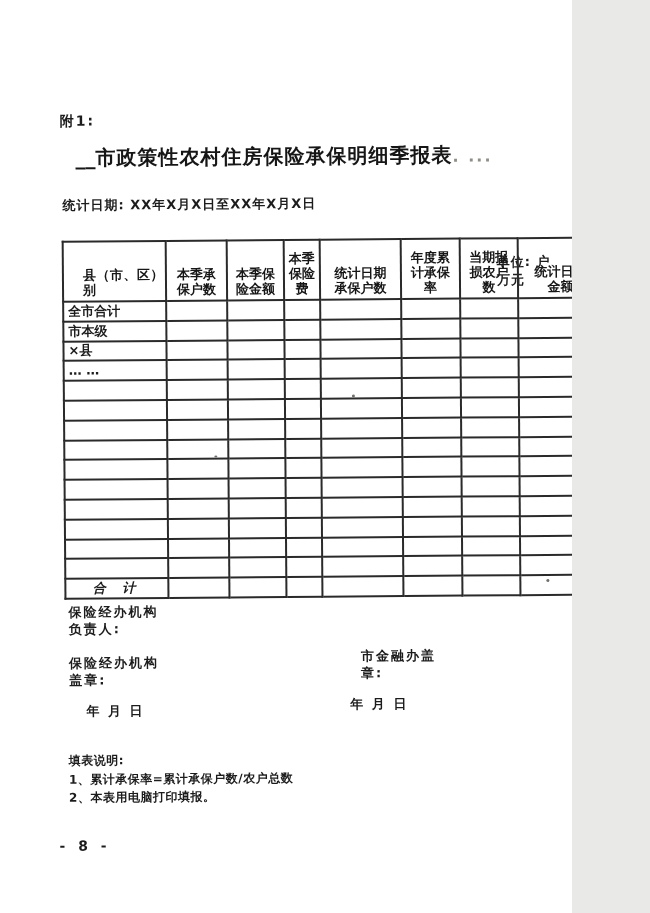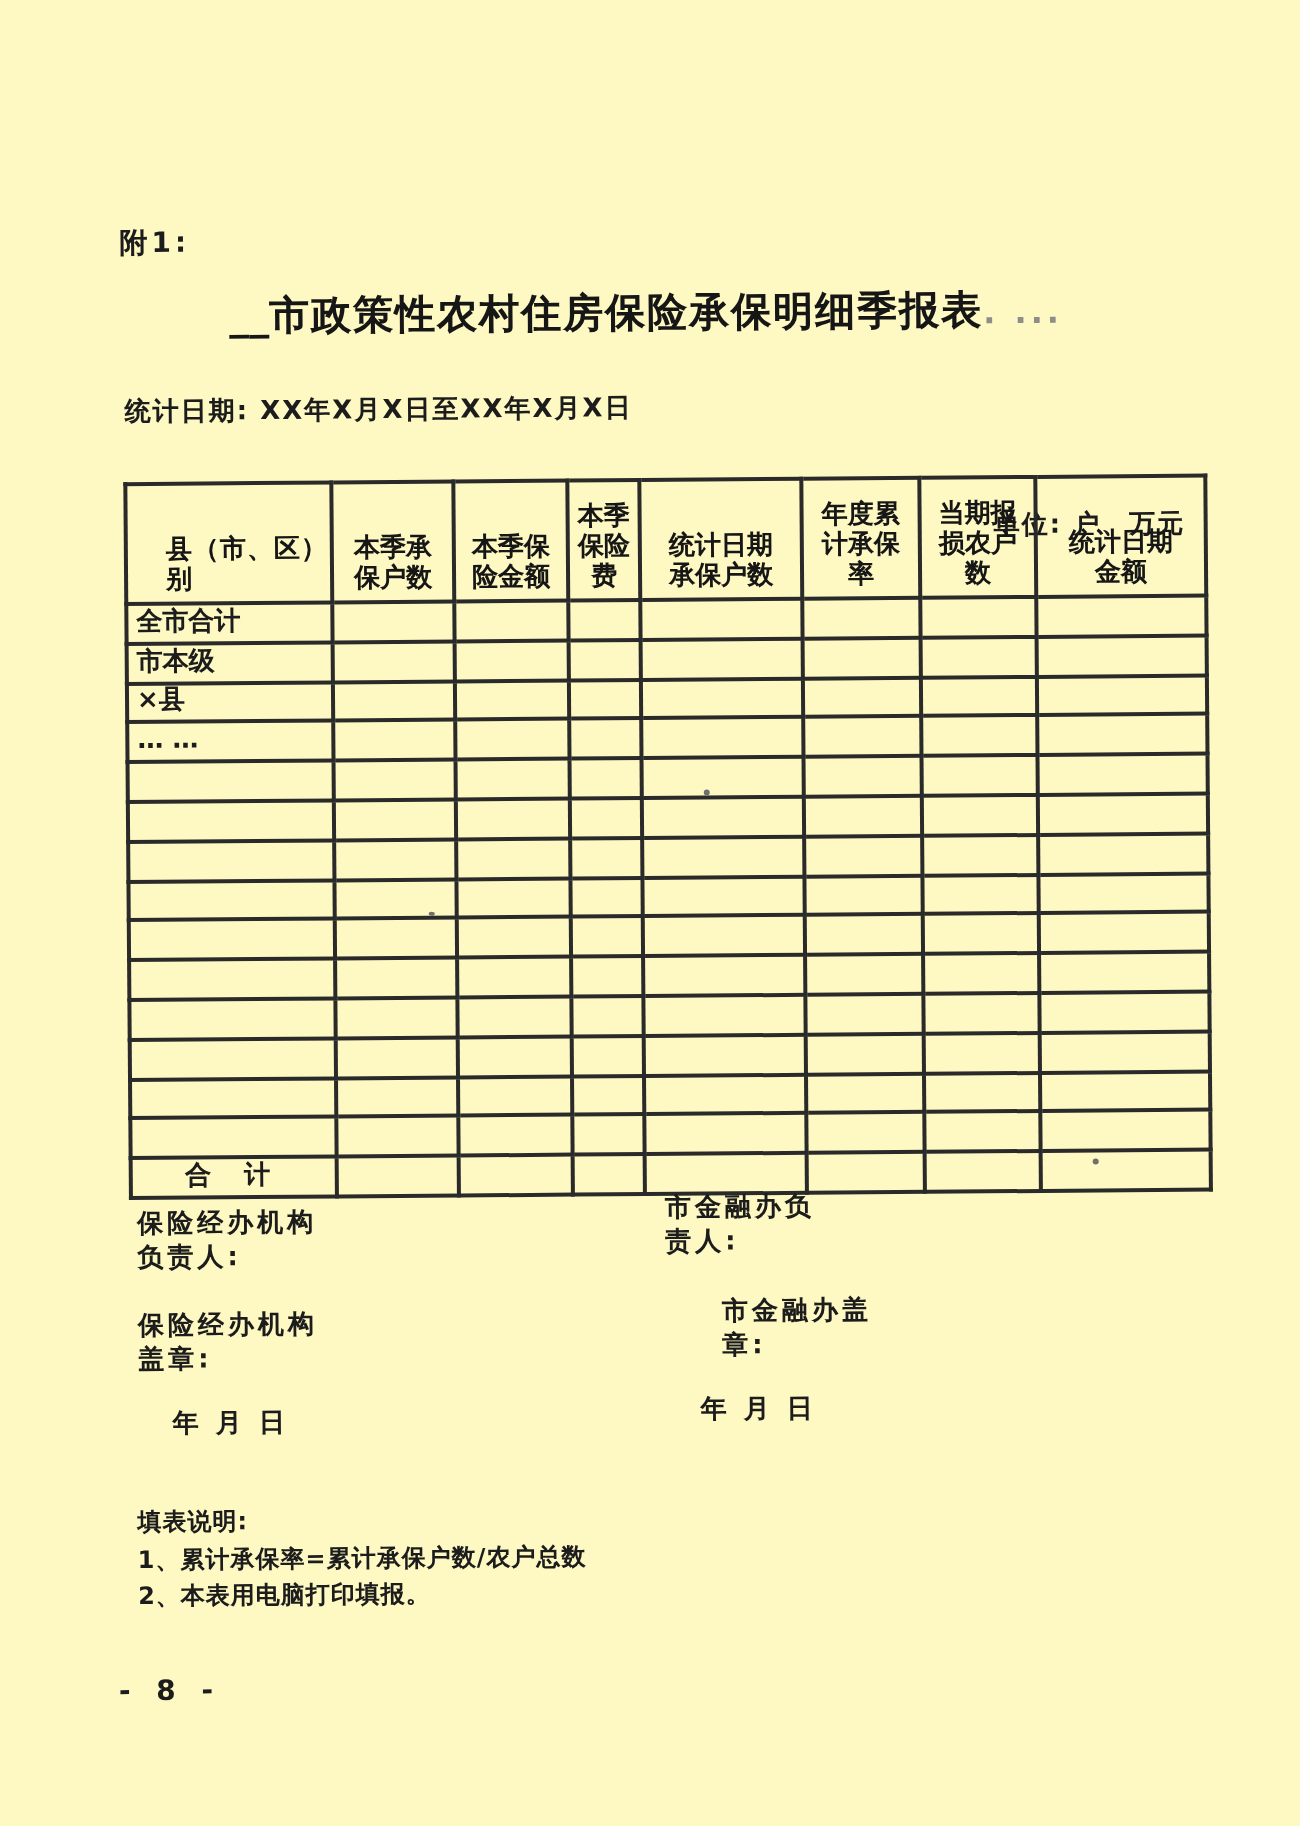--- a/index.html
+++ b/index.html
@@ -3,22 +3,22 @@
 <meta charset="utf-8">
 <style>
   html,body{margin:0;padding:0;}
   body{
     width:650px;height:913px;
     background:#e9e9e7;
     font-family:"DejaVu Sans","Liberation Sans",sans-serif;
   }
   .page{
     position:relative;
-    width:650px;height:913px;
-    background:#fef9c3;
+    width:572px;height:913px;
+    background:#ffffff;
     overflow:hidden;
     color:#1c1c1c;
   }
   .sheet{
     position:absolute;inset:0;
     transform:rotate(-0.45deg);
     transform-origin:50% 45%;
   }
   .abs{position:absolute;font-weight:bold;}
   .attach{left:62px;top:111px;font-size:14px;letter-spacing:2px;}
@@ -39,21 +39,21 @@
     font-size:13px;font-weight:bold;line-height:15px;
     vertical-align:bottom;text-align:center;
     padding:2px 1px 3px;white-space:pre-line;color:#161616;
   }
   th.c1{text-align:left;padding-left:19px;letter-spacing:0.5px;}
   td{
     height:17.8px;font-size:13px;font-weight:bold;
     padding:0 0 0 4px;line-height:16px;white-space:nowrap;
   }
   tbody tr:last-child td:first-child{
-    text-align:center;padding-left:0;letter-spacing:6px;
+    text-align:center;padding-left:0;letter-spacing:6px;font-style:italic;
   }
 
   .sig{font-size:13px;line-height:17px;letter-spacing:2px;white-space:pre-line;}
   .sig-date{font-size:13px;letter-spacing:2px;margin-left:17px;}
 
   .notes{font-size:12px;line-height:18.5px;letter-spacing:0.5px;}
   .pageno{left:56px;top:836px;font-size:14px;letter-spacing:4px;font-weight:bold;}
 
   .speck{position:absolute;background:#6f6f6c;border-radius:50%;}
 </style>
@@ -256,22 +256,20 @@
               <td></td>
               <td></td>
               <td></td>
             </tr>
           </tbody>
       </table>
     </div>
 
     <div class="abs sig" style="left:67px;top:602px;">保险经办机构
 负责人:</div>
-    <div class="abs sig" style="left:331px;top:596px;">市金融办负
-责人:</div>
     <div class="abs sig" style="left:67px;top:653px;">保险经办机构
 盖章:</div>
     <div class="abs sig" style="left:331px;top:648px;margin-left:28px;">市金融办盖
 章:</div>
     <div class="abs sig-date" style="left:67px;top:701px;font-weight:bold;">年  月  日</div>
     <div class="abs sig-date" style="left:331px;top:696px;font-weight:bold;">年 月 日</div>
 
     <div class="abs notes" style="left:66px;top:750px;">
       <div>填表说明:</div>
       <div>1、累计承保率=累计承保户数/农户总数</div>

